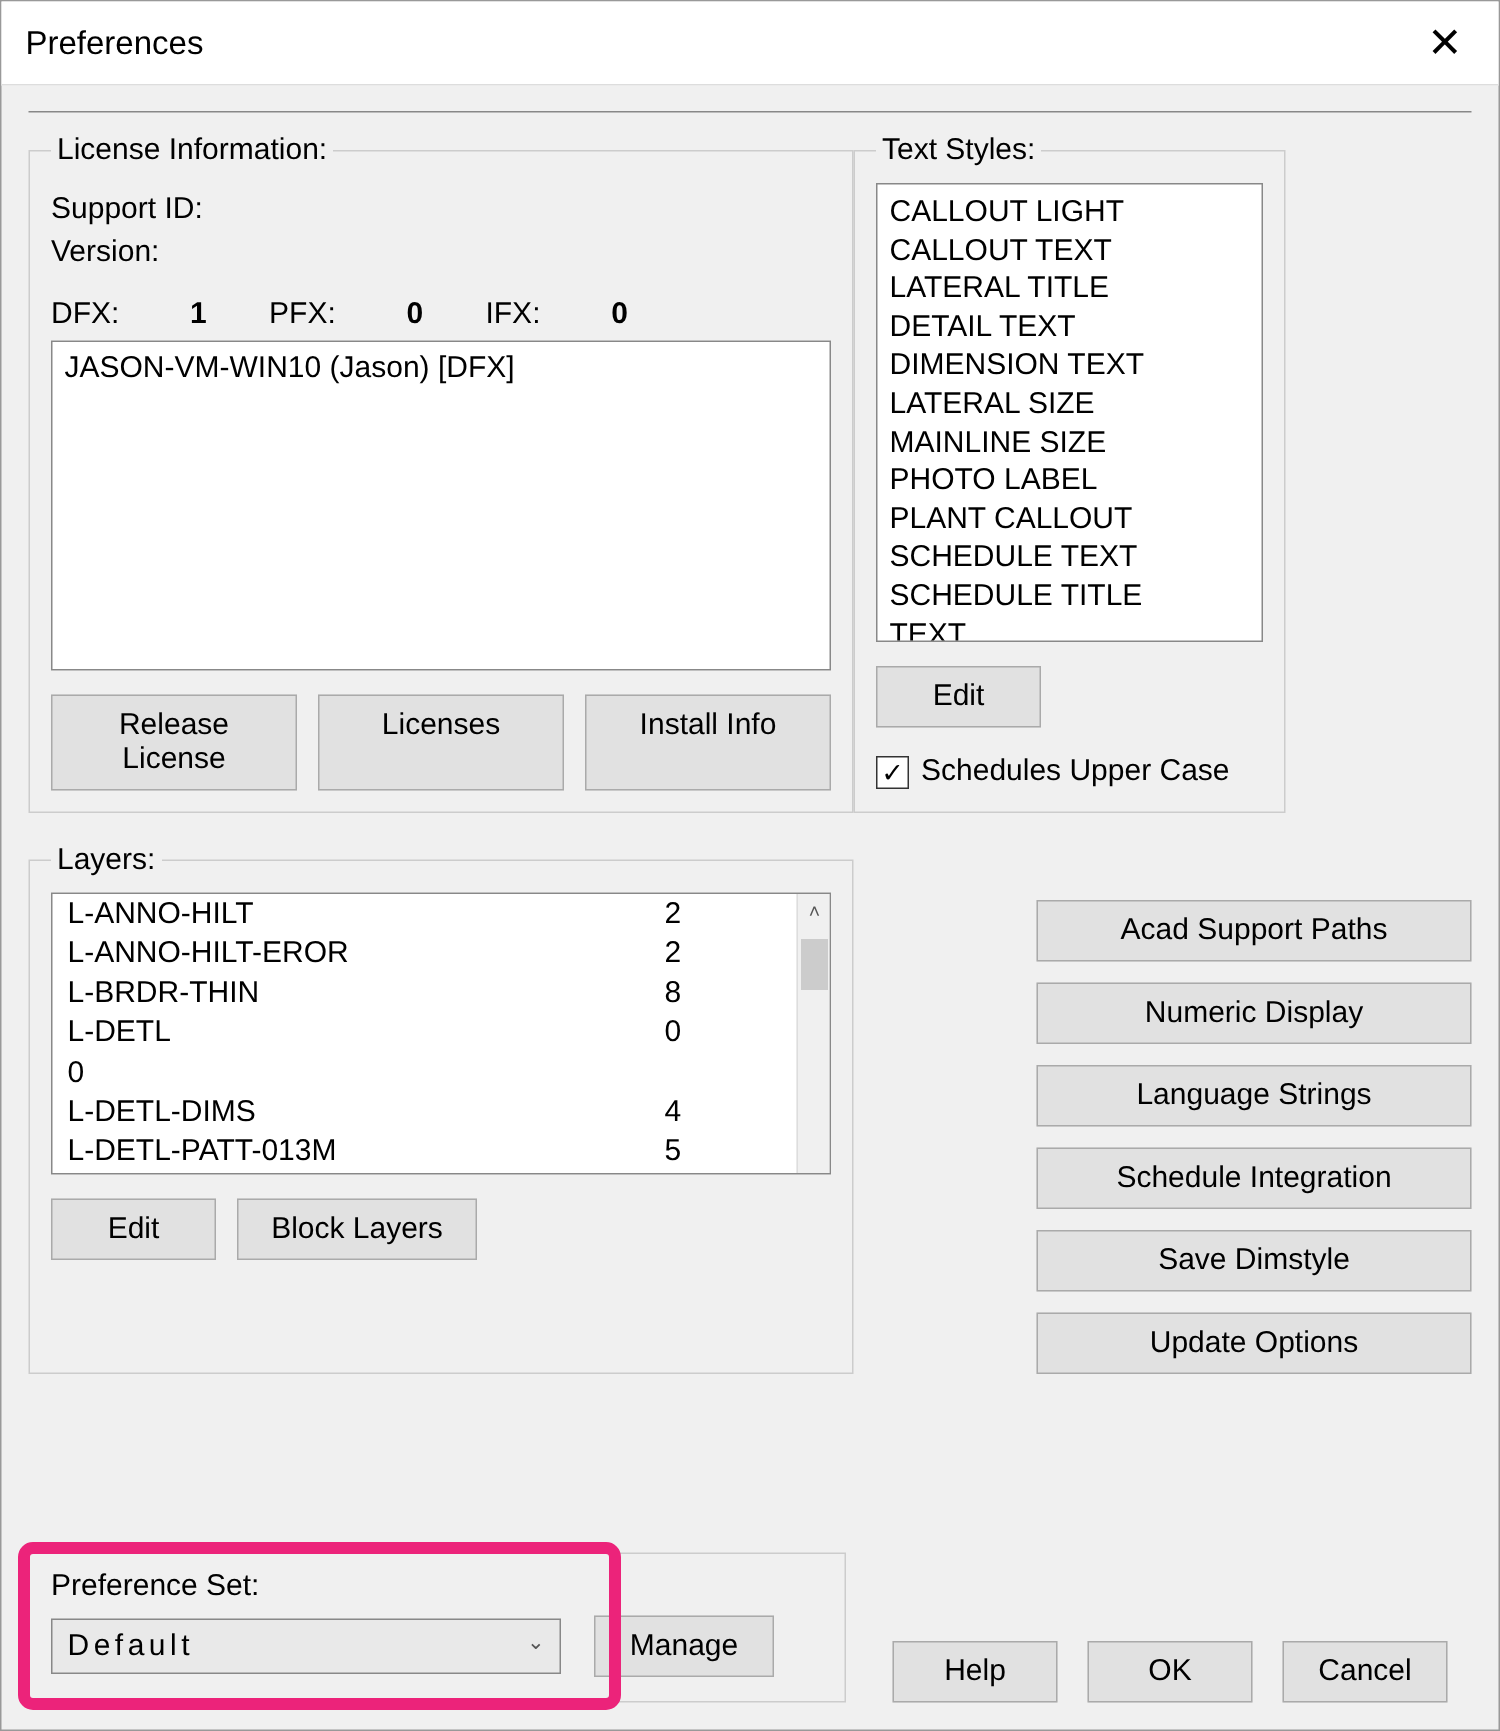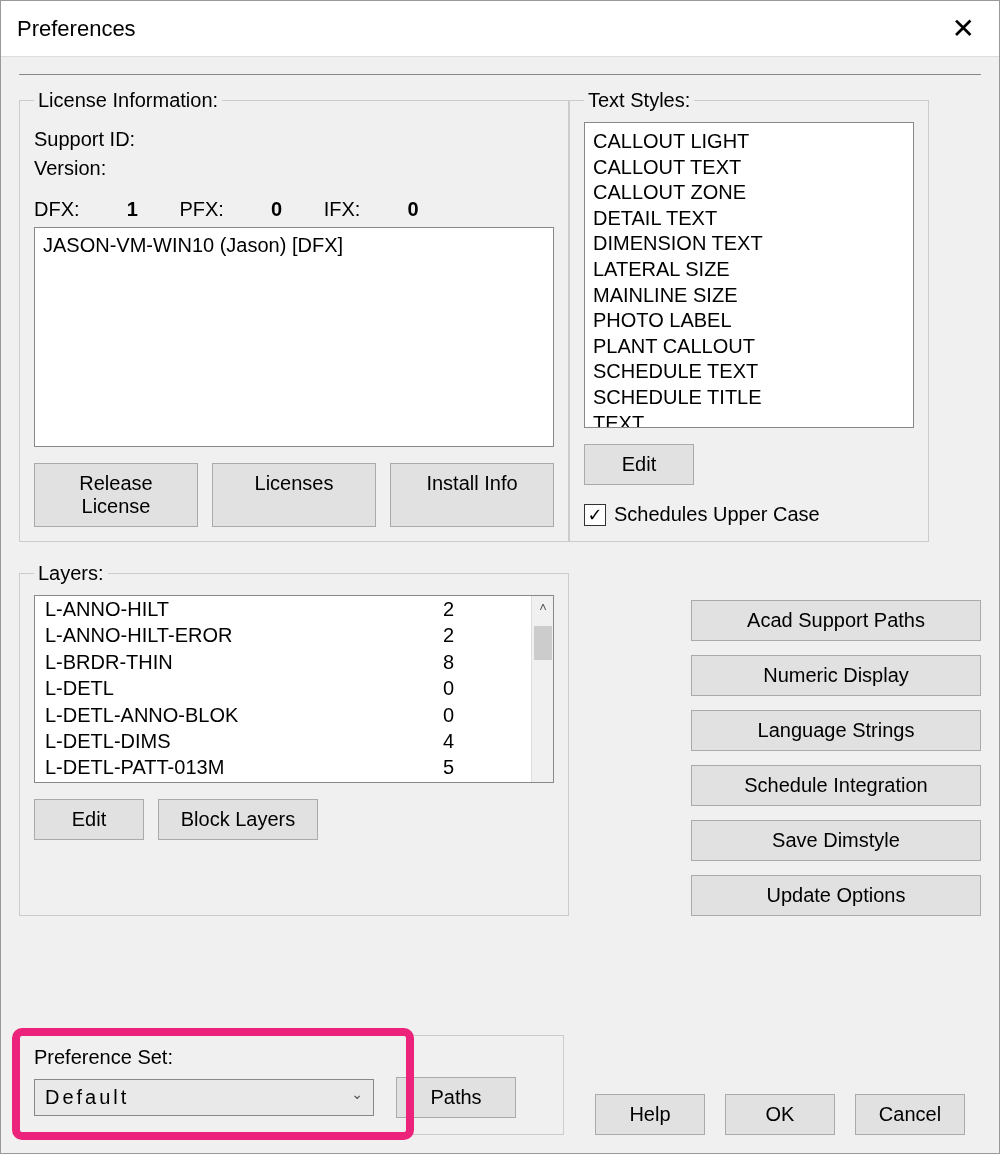--- a/index.html
+++ b/index.html
@@ -65,21 +65,21 @@
   fieldset {
     border: 1px solid #ccc;
     padding: 10px 14px 14px 14px;
     margin: 0;
   }
   fieldset legend {
     font-size: 20px;
     padding: 0 4px;
   }
   .license-group { width: 550px; }
-  .text-styles-group { width: 360px; }
+  .text-styles-group { width: 288px; }
   .label { margin: 6px 0; }
   .dfx-row { margin-top: 18px; }
   .dfx-row span { margin-right: 36px; }
   .dfx-row b { font-weight: bold; }
   .listbox {
     background: #fff;
     border: 1px solid #888;
     padding: 6px 8px;
     font-size: 20px;
     overflow: hidden;
@@ -263,21 +263,21 @@
             <div class="btn">Licenses</div>
             <div class="btn">Install Info</div>
           </div>
         </fieldset>
 
         <fieldset class="text-styles-group">
           <legend>Text Styles:</legend>
           <div class="listbox ts-list">
             <div>CALLOUT LIGHT</div>
             <div>CALLOUT TEXT</div>
-            <div>CALLOUT ZONE</div>
+            <div>LATERAL TITLE</div>
             <div>DETAIL TEXT</div>
             <div>DIMENSION TEXT</div>
             <div>LATERAL SIZE</div>
             <div>MAINLINE SIZE</div>
             <div>PHOTO LABEL</div>
             <div>PLANT CALLOUT</div>
             <div>SCHEDULE TEXT</div>
             <div>SCHEDULE TITLE</div>
             <div>TEXT</div>
           </div>
@@ -306,21 +306,20 @@
                 </div>
               <div class="layer-row">
                   <span class="layer-name">L-BRDR-THIN</span>
                   <span class="layer-val">8</span>
                 </div>
               <div class="layer-row">
                   <span class="layer-name">L-DETL</span>
                   <span class="layer-val">0</span>
                 </div>
               <div class="layer-row">
-                  <span class="layer-name">L-DETL-ANNO-BLOK</span>
                   <span class="layer-val">0</span>
                 </div>
               <div class="layer-row">
                   <span class="layer-name">L-DETL-DIMS</span>
                   <span class="layer-val">4</span>
                 </div>
               <div class="layer-row">
                   <span class="layer-name">L-DETL-PATT-013M</span>
                   <span class="layer-val">5</span>
                 </div>
@@ -364,21 +363,21 @@
 
   <div class="bottom-area">
     <div class="prefset-group">
       <div class="prefset-highlight"></div>
       <div class="prefset-label">Preference Set:</div>
       <div class="prefset-row">
         <div class="combo">
           <span>Default</span>
           <span class="chev">⌄</span>
         </div>
-        <div class="btn" style="width:120px;">Paths</div>
+        <div class="btn" style="width:120px;">Manage</div>
       </div>
     </div>
     <div class="bottom-btns">
       <div class="btn">Help</div>
       <div class="btn">OK</div>
       <div class="btn">Cancel</div>
     </div>
   </div>
 </div>
 

